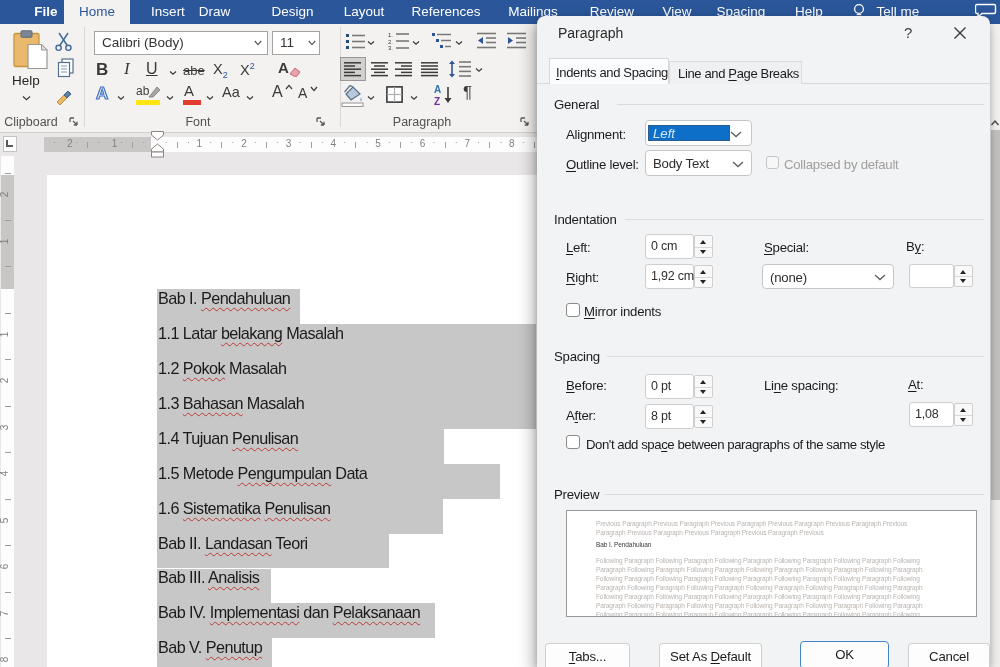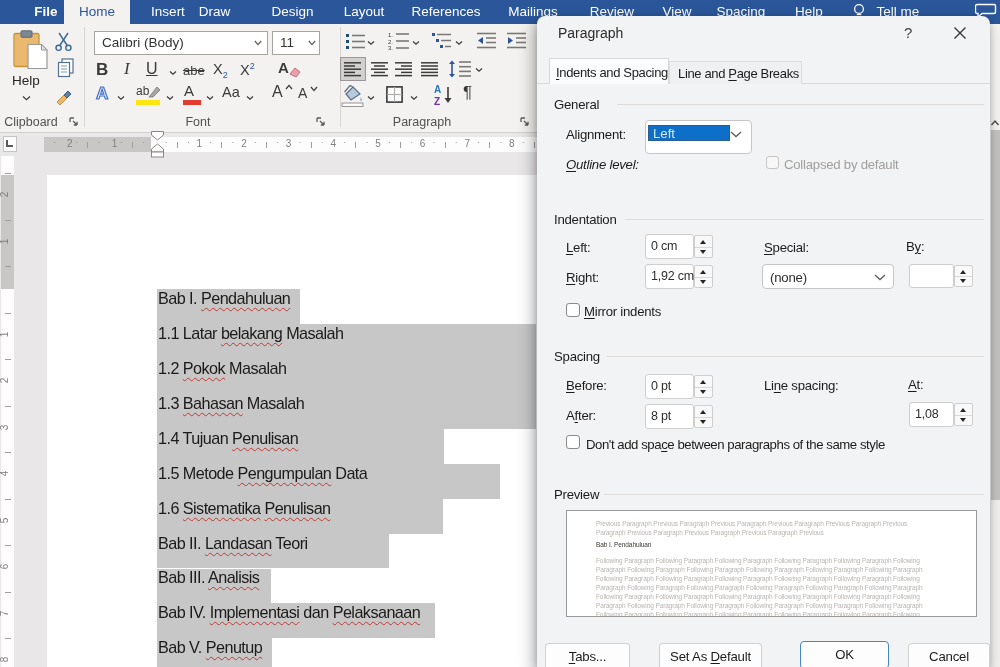--- a/index.html
+++ b/index.html
@@ -391,28 +391,34 @@
 <div class="abs" style="left:0px;top:67px;width:453px;height:1px;background:#dadada;"></div>
 <div class="abs" style="left:132px;top:45px;width:133px;height:23px;background:#eef0f2;border:1px solid #dcdcdc;border-bottom:none;">
       <span class="abs" style="left:8px;top:4px;font-size:13px;letter-spacing:-0.35px;color:#1d1c1c;white-space:nowrap;">Line and <u>P</u>age Breaks</span>
     </div>
 <div class="abs" style="left:12px;top:42px;width:120px;height:26px;background:#fbfcfd;border:1px solid #d8d8d8;border-bottom:none;">
       <span class="abs" style="left:6px;top:6px;font-size:13px;letter-spacing:-0.35px;color:#1d1c1c;white-space:nowrap;"><u>I</u>ndents and Spacing</span>
     </div>
 <span class="dt" style="left:17px;top:81px;">General</span>
 <div class="hline" style="left:80px;top:88px;width:367px;"></div>
 <span class="dt" style="left:29px;top:111px;">Alignment:</span>
-<div class="dcombo" style="left:108px;top:104px;width:107px;height:34px;">
+<div class="dcombo" style="left:108px;top:104px;width:107px;height:26px;font-style:italic;">
 <div style="position:absolute;left:2px;top:4px;width:82px;height:16px;background:#0e6fc8;border:1px solid #2b5d93;"></div>
 <span style="position:absolute;left:7px;top:5px;font-size:13.2px;color:#d3e8fb;">Left</span>
 <svg style="position:absolute;right:9px;top:10px;" width="12" height="7" viewBox="0 0 12 7">
         <path d="M1 1 L6 5.6 L11 1" stroke="#5f5e5d" stroke-width="1.3" fill="none"></path>
       </svg>
     </div>
-<span class="dt" style="left:29px;top:141px;font-style:italic;"><u>O</u>utline level:</span>
+<span class="dt" style="left:29px;top:141px;"><u>O</u>utline level:</span>
+<div class="dcombo" style="left:108px;top:134px;width:107px;height:26px;">
+      <span style="position:absolute;left:7px;top:5.0px;font-size:13.2px;letter-spacing:-0.2px;color:#2f2e2d;">Body Text</span>
+      <svg style="position:absolute;right:7px;top:9.5px;" width="12" height="7" viewBox="0 0 12 7">
+        <path d="M1 1 L6 5.6 L11 1" stroke="#5f5e5d" stroke-width="1.3" fill="none"></path>
+      </svg>
+    </div>
 <div class="cb" style="left:229px;top:140px;width:13px;height:13px;border-color:#c6c5c4;background:#f7f7f7;"></div>
 <span class="dgray" style="left:247px;top:141px;">Collapsed by default</span>
 <span class="dt" style="left:17px;top:196px;">Indentation</span>
 <div class="hline" style="left:88px;top:203px;width:359px;"></div>
 <span class="dt" style="left:29px;top:224px;"><u>L</u>eft:</span>
 <div class="dfield" style="left:108px;top:218px;width:49px;height:25px;">
       <span style="position:absolute;left:5px;top:4.0px;">0 cm</span>
     </div>
 <div class="spin" style="left:157px;top:219px;height:23px;">
       <div class="spinmid"></div>

